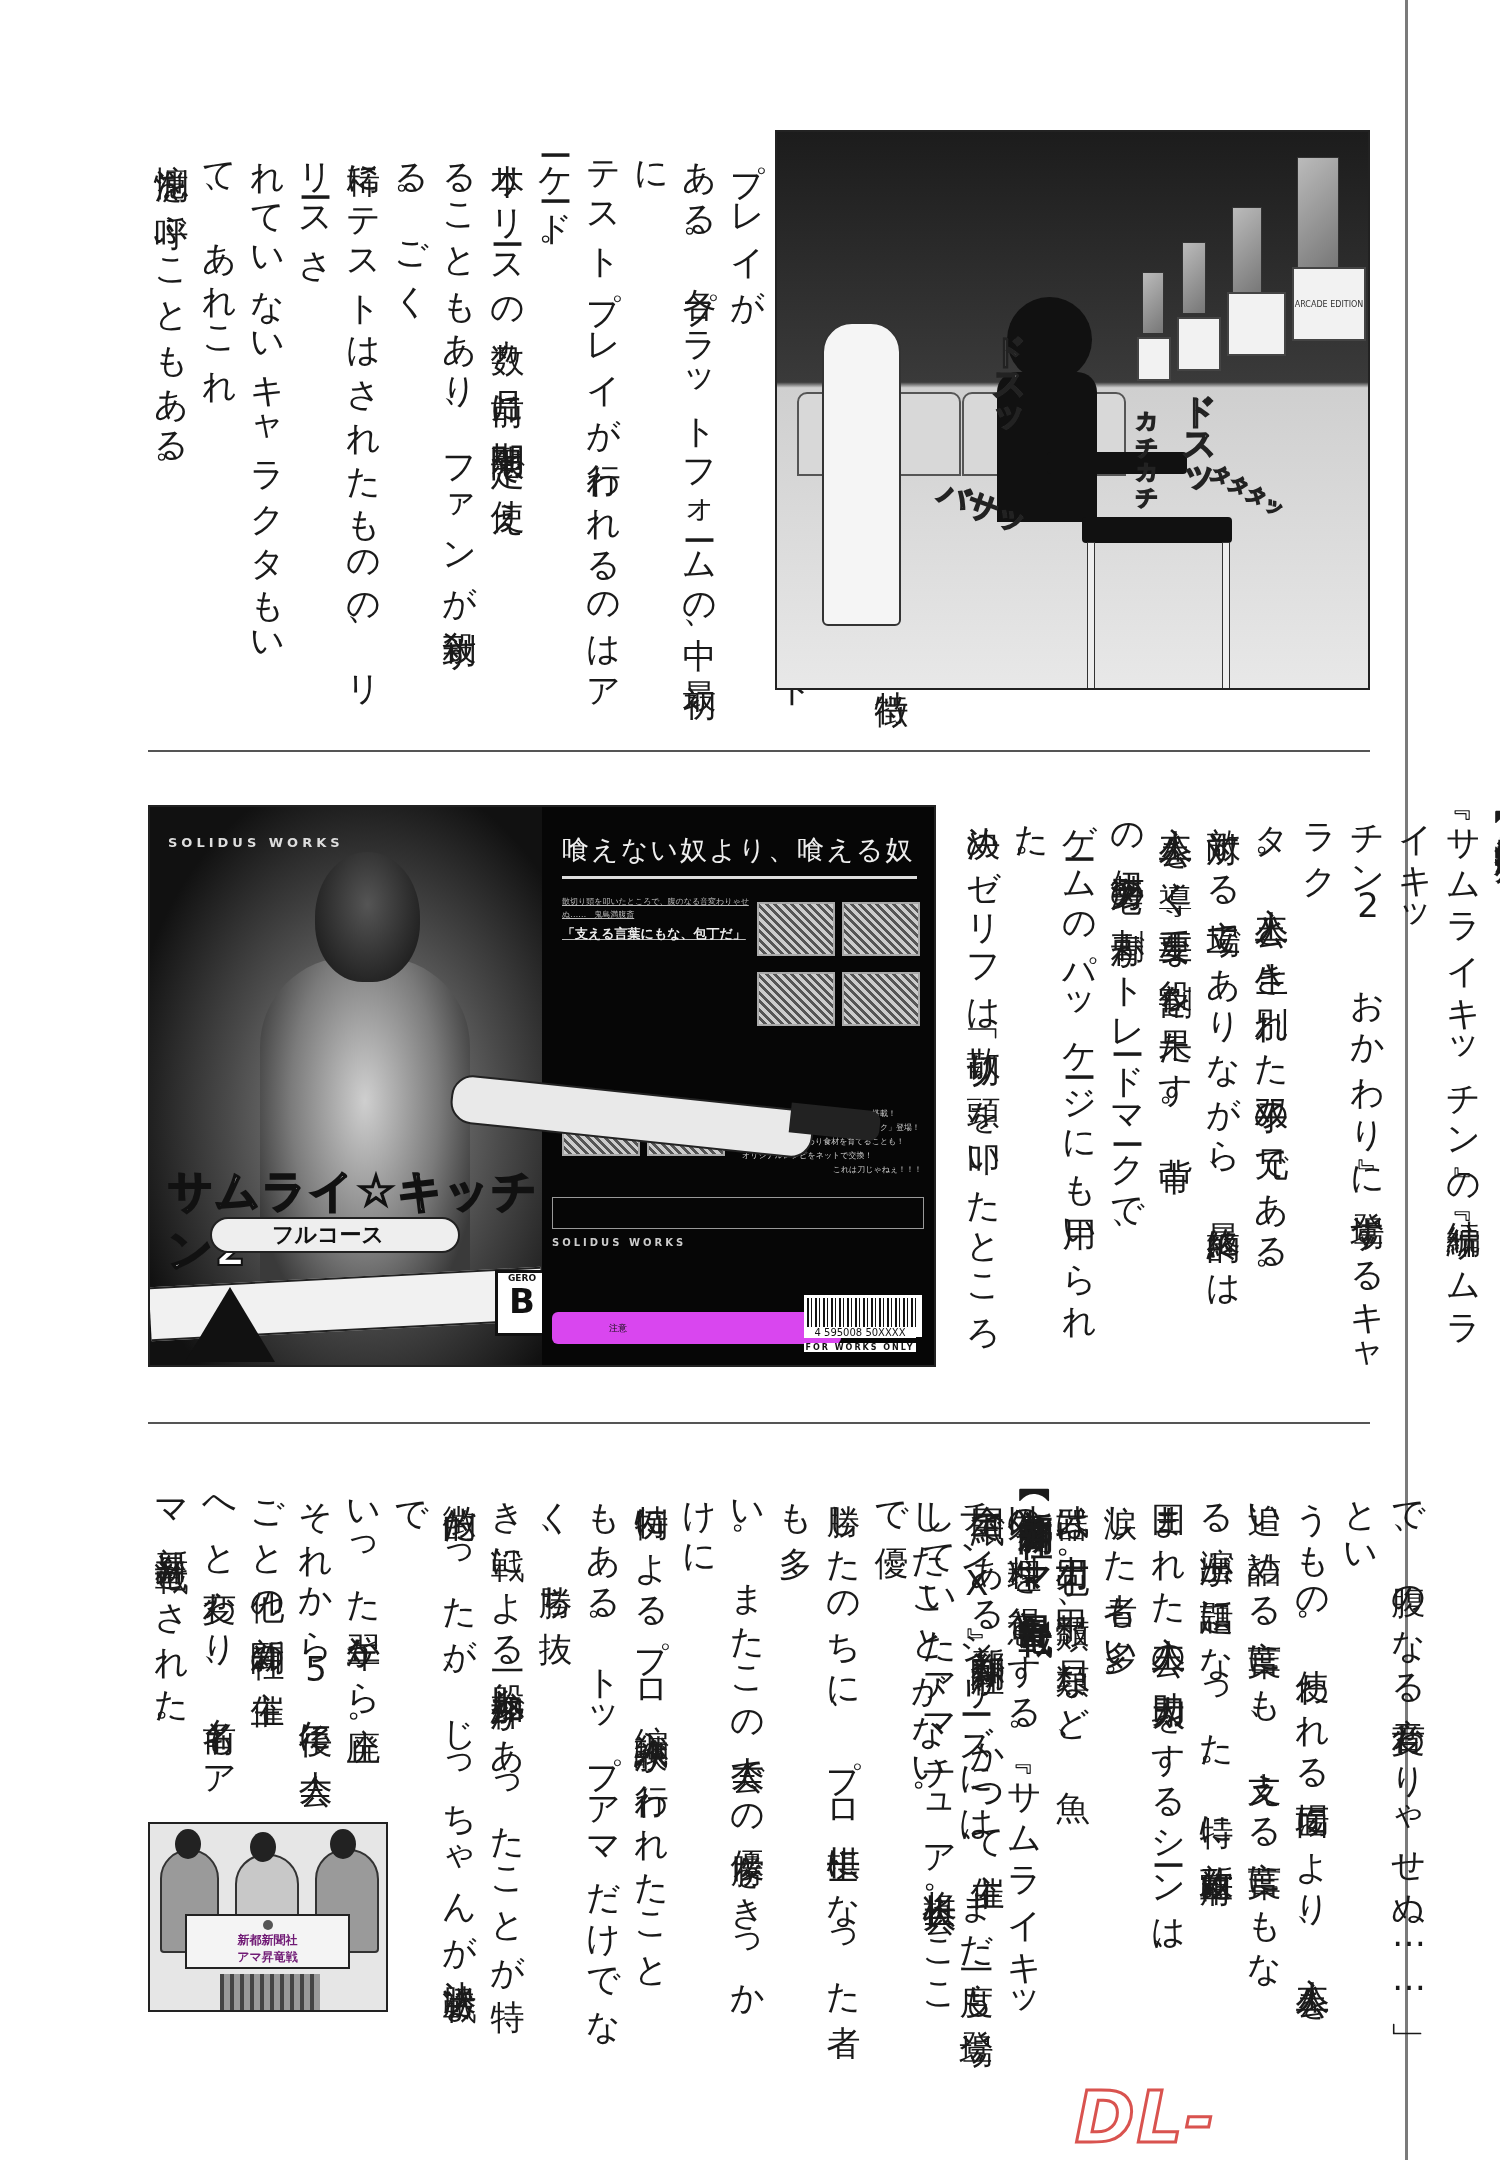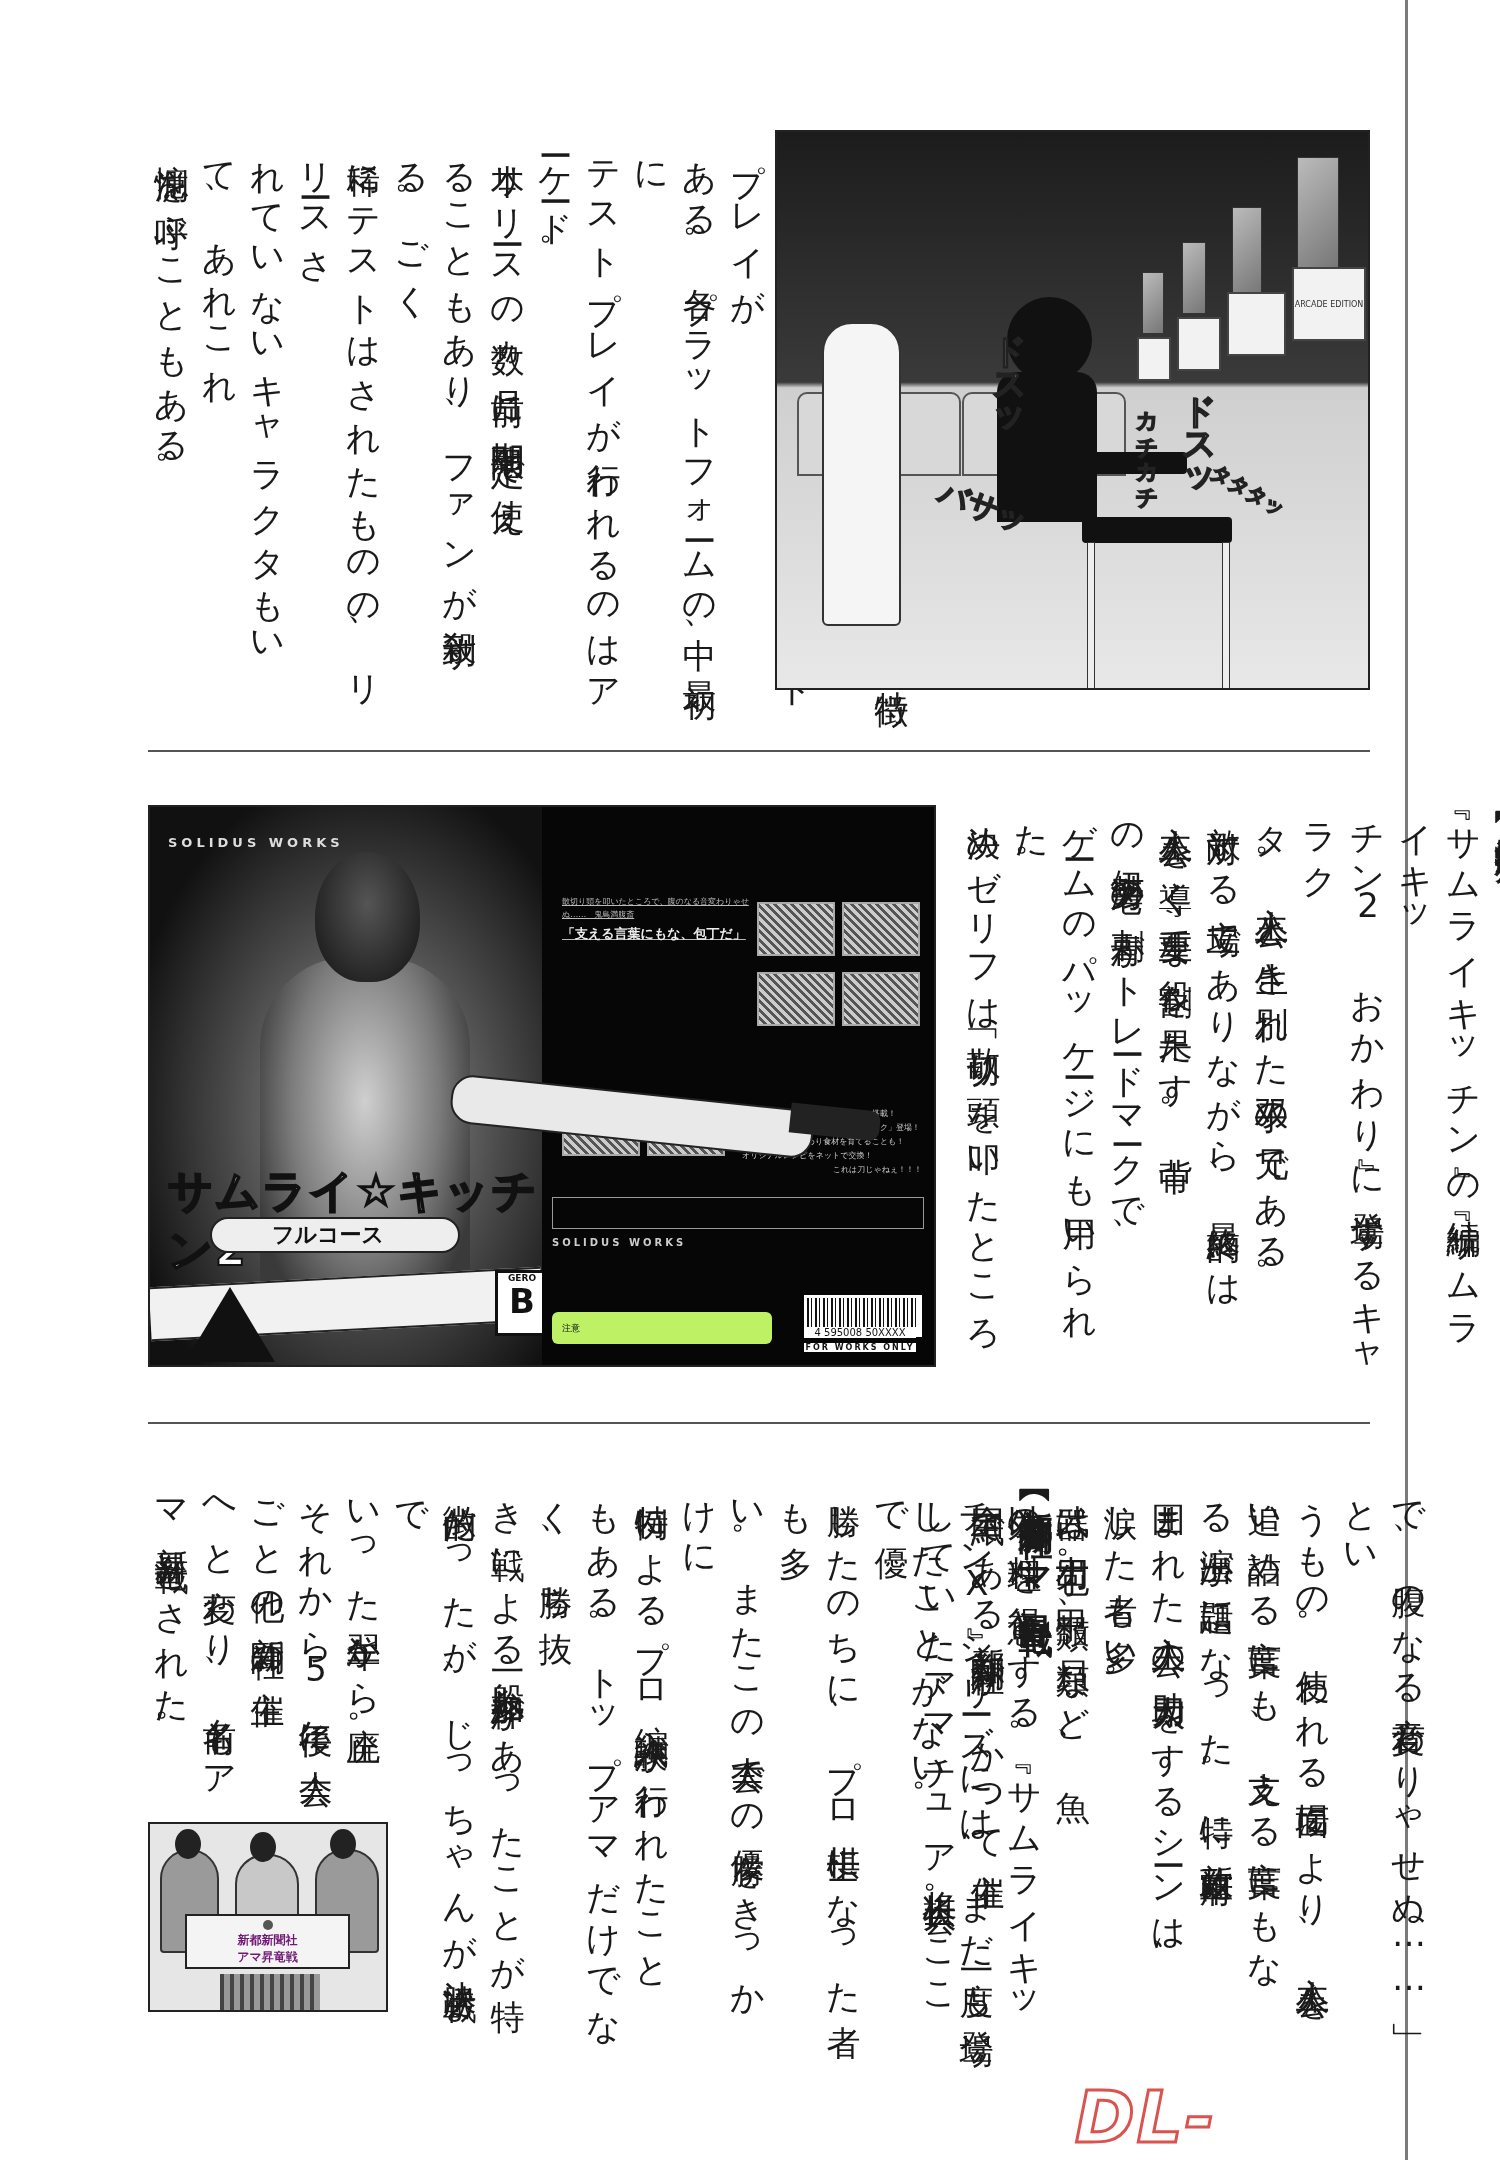--- a/index.html
+++ b/index.html
@@ -59,21 +59,21 @@
   .rating .big { font-size: 34px; line-height: 36px; display: block; }
   .catch { position: absolute; left: 20px; top: 25px; width: 355px; color: #eee; font-family: "DejaVu Serif", serif;
            font-size: 27px; letter-spacing: 2px; border-bottom: 3px solid #ddd; padding-bottom: 8px; }
   .blurb { position: absolute; left: 20px; top: 88px; width: 190px; color: #bbb; font-size: 8px; line-height: 13px; text-decoration: underline; }
   .blurb .quote { color: #eee; font-size: 13px; font-weight: bold; margin-top: 6px; display: block; }
   .shot { position: absolute; width: 74px; height: 50px; border: 2px solid #aaa;
           background: repeating-linear-gradient(45deg,#ccc 0 3px,#555 3px 6px); }
   .features { position: absolute; left: 200px; top: 300px; width: 180px; color: #ccc; font-size: 8px; line-height: 14px; }
   .spec-table { position: absolute; left: 10px; top: 390px; width: 370px; height: 30px; border: 1px solid #999; }
   .back-logo { position: absolute; left: 10px; top: 430px; color: #ccc; font-size: 10px; letter-spacing: 3px; font-weight: bold; }
-  .caution { position: absolute; left: 10px; top: 505px; width: 220px; height: 32px; background: #bef264; border-radius: 6px; }
+  .caution { position: absolute; left: 10px; top: 505px; width: 242px; height: 32px; background: #d946ef; border-radius: 6px; padding-left: 47px; }
   .barcode { position: absolute; left: 262px; top: 488px; width: 112px; height: 36px; background: #fff;
              background-image: repeating-linear-gradient(90deg,#111 0 2px,#fff 2px 4px,#111 4px 5px,#fff 5px 8px);
              border: 3px solid #fff; }
   .barcode-num { position: absolute; left: 262px; top: 520px; width: 112px; background: #fff; color: #111; font-size: 10px; text-align: center; }
   .japan-only { position: absolute; left: 262px; top: 536px; width: 112px; background: #fff; color: #111; font-size: 8px; font-weight: bold; text-align: center; letter-spacing: 2px; }
 
   
   .shogi { left: 148px; top: 1822px; width: 240px; height: 190px; background: #e6e6e6; }
   .shogi .fig { position: absolute; background: #9a9a9a; border: 2px solid #333; border-radius: 30px 30px 4px 4px; }
   .shogi .headc { position: absolute; width: 26px; height: 30px; border-radius: 50%; background: #222; }
@@ -154,20 +154,21 @@
     <div class="cloth"></div>
     <span class="title-logo">サムライ☆キッチン2</span>
     <div class="subtitle-ribbon">フルコース</div>
     <div class="warn-tri"></div>
     <div class="rating">
       <span>GERO</span>
       <span class="big">B</span>
     </div>
   </div>
   <div class="back">
+    <div class="catch">喰えない奴より、喰える奴</div>
     <div class="blurb">
       <span>散切り頭を叩いたところで、腹のなる音変わりゃせぬ……　鬼島満腹斎</span>
       <span class="quote">「支える言葉にもな、包丁だ」</span>
     </div>
     <div class="shot" style="left:215px; top:95px;"></div>
     <div class="shot" style="left:300px; top:95px;"></div>
     <div class="shot" style="left:215px; top:165px;"></div>
     <div class="shot" style="left:300px; top:165px;"></div>
     <div class="shot" style="left:20px; top:295px;"></div>
     <div class="shot" style="left:105px; top:295px;"></div>

